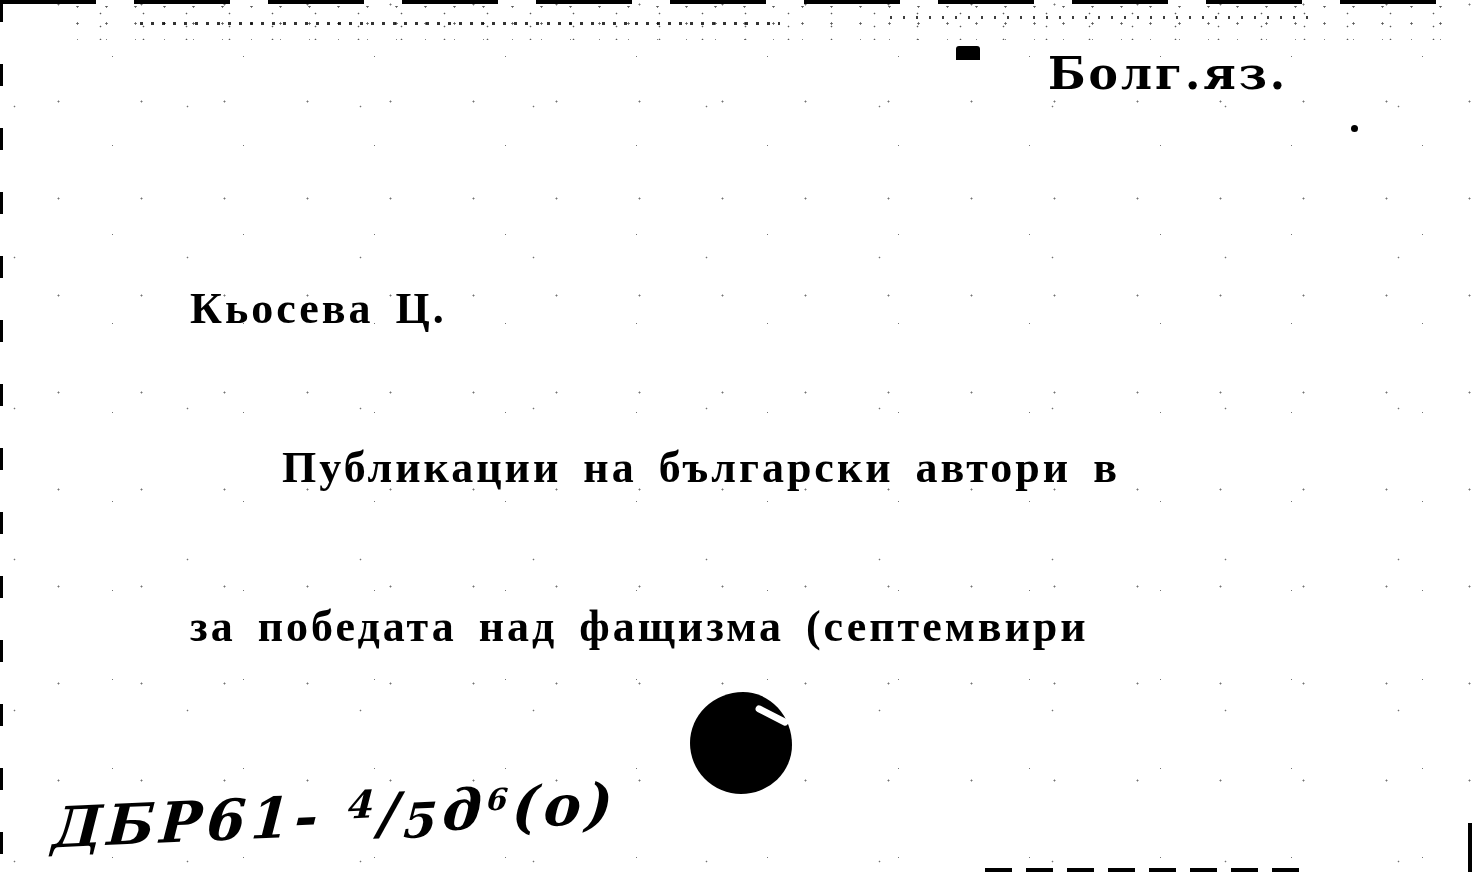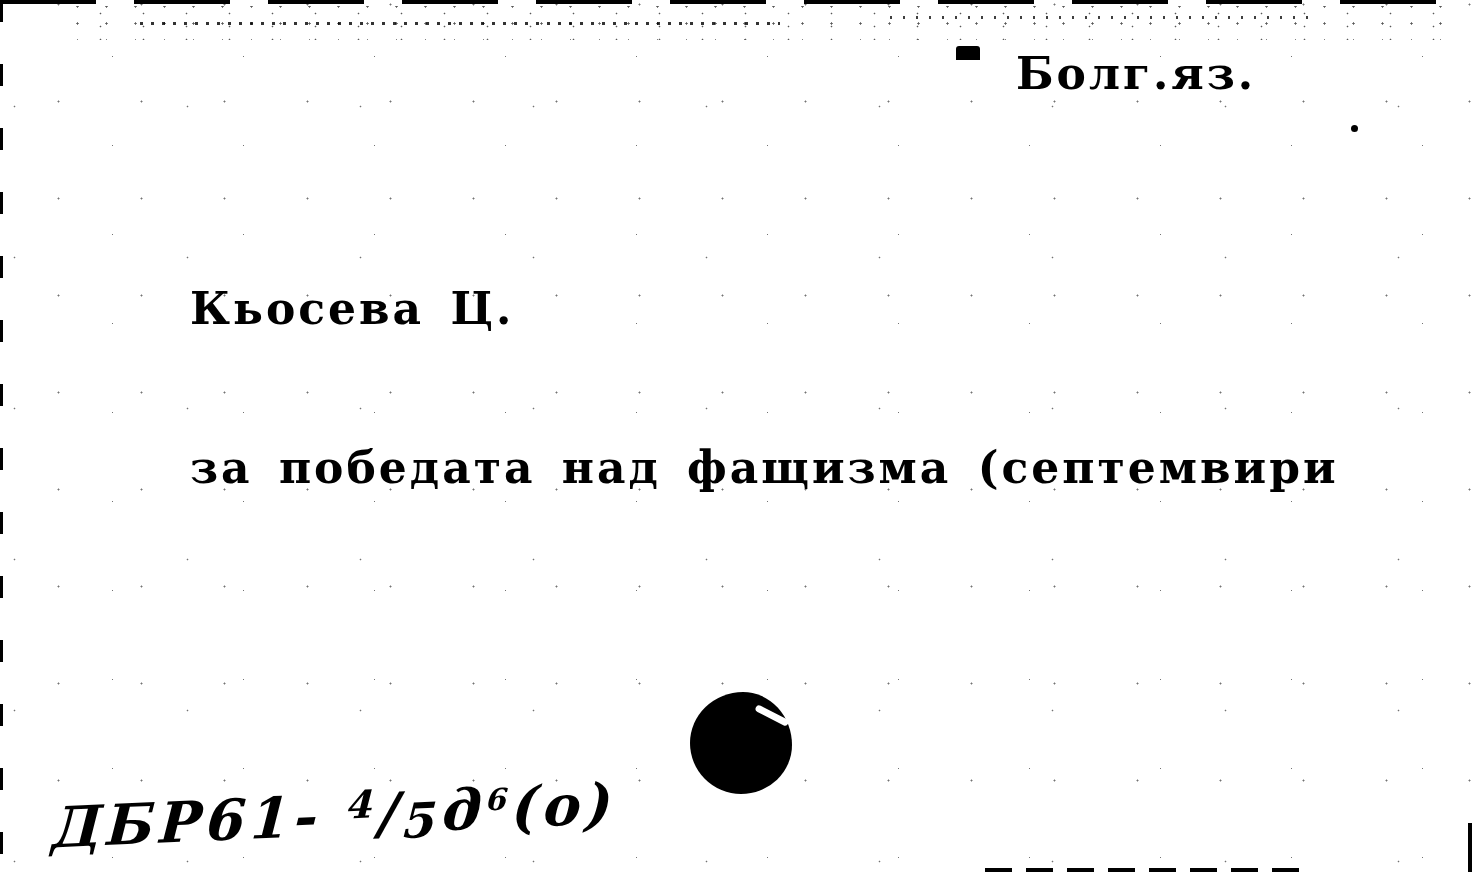--- a/index.html
+++ b/index.html
@@ -77,28 +77,28 @@
   
   .typed {
     font-family: "DejaVu Serif", serif;
     font-weight: 700;
     color: #000;
     letter-spacing: 3px;
     word-spacing: 8px;
     white-space: pre;
   }
   .lang-label {
-    position: absolute; left: 1016px; top: 48px;
+    position: absolute; left: 1048px; top: 48px;
     font-size: 44px;
   }
   .body-block {
     position: absolute; left: 190px; top: 176px;
     font-size: 44px; line-height: 53px;
   }
-  .line { min-height: 53px; }
+  .line { min-height: 53px; font-family: Liberation Serif, serif; }
   .line.indent { padding-left: 92px; }
   
   .hole {
     position: absolute; left: 690px; top: 692px;
     width: 102px; height: 102px;
     background: #000;
     border-radius: 52% 48% 50% 50% / 50% 52% 48% 50%;
   }
   .hole .sliver {
     position: absolute; right: 2px; top: 20px;
@@ -145,20 +145,21 @@
   <div class="edge-left"></div>
   <div class="bottom-dashes"></div>
   <div class="right-bar"></div>
   <div class="stray-blob"></div>
   <div class="stray-dot"></div>
 
   <div class="typed lang-label">Болг.яз.</div>
 
   <div class="body-block typed">
     <div class="line">Кьосева Ц.</div>
+    <div class="line indent">Публикации на български автори в</div>
     <div class="line">за победата над фащизма (септемвири</div>
     
     
     
   </div>
 
   <div class="hole">
     <div class="sliver"></div>
   </div>
 

